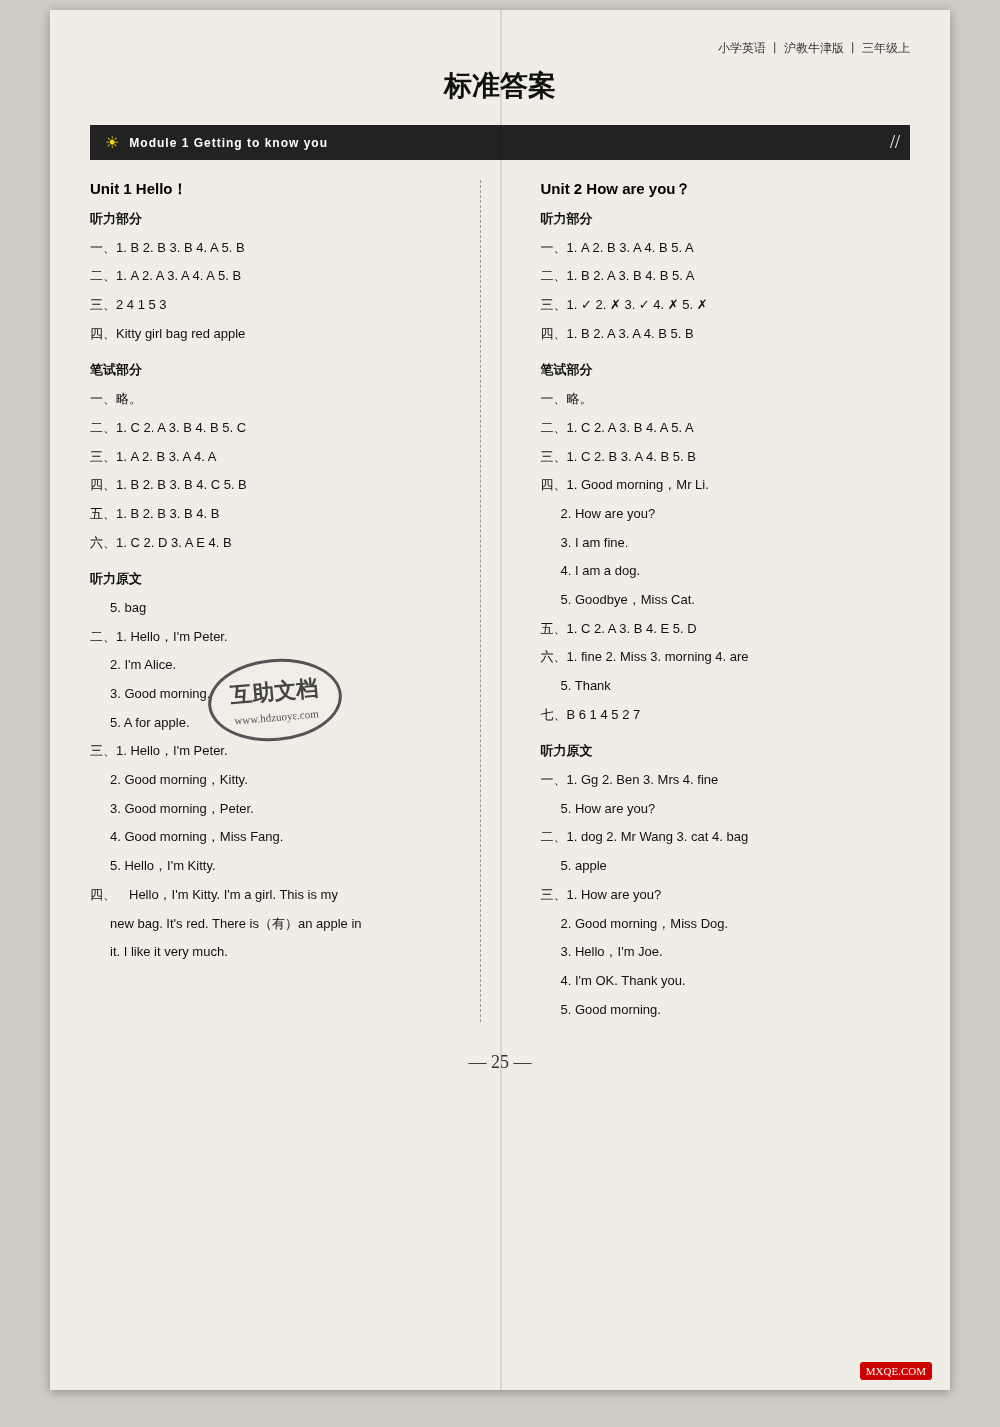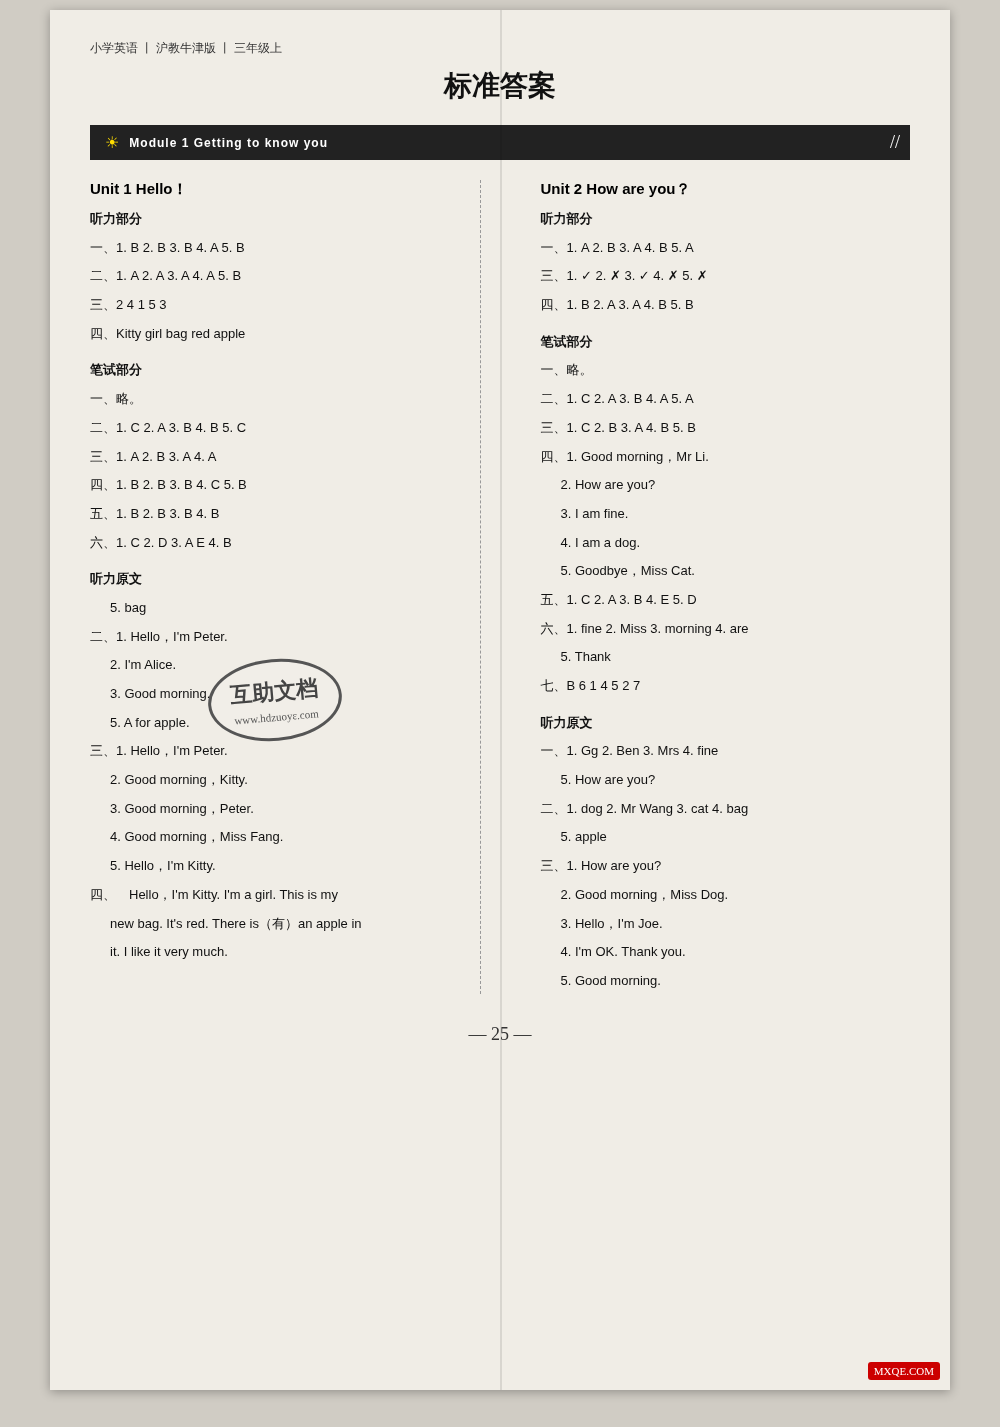--- a/index.html
+++ b/index.html
@@ -25,20 +25,21 @@
       content: '';
       position: absolute;
       left: 50%;
       top: 0;
       bottom: 0;
       width: 2px;
       background: linear-gradient(to right, rgba(0,0,0,0.15), rgba(0,0,0,0.05), rgba(0,0,0,0.15));
       z-index: 10;
     }
     .top-right-info {
+      text-align: right;
       font-size: 12px;
       color: #333;
       margin-bottom: 10px;
     }
     .main-title {
       text-align: center;
       font-size: 28px;
       font-weight: bold;
       color: #111;
       margin-bottom: 20px;
@@ -137,21 +138,21 @@
     }
     .page-number {
       text-align: center;
       margin-top: 30px;
       font-size: 18px;
       color: #333;
     }
     .bottom-logo {
       position: absolute;
       bottom: 10px;
-      right: 10px;
+      right: 18px;
       font-size: 11px;
       color: #555;
     }
     .bottom-logo-badge {
       background: #c00;
       color: #fff;
       padding: 3px 6px;
       font-size: 11px;
       border-radius: 3px;
       display: inline-block;
@@ -205,20 +206,21 @@
       <div class="answer-line mb4">四、　Hello，I'm Kitty. I'm a girl. This is my</div>
       <div class="answer-line mb4 indent">new bag. It's red. There is（有）an apple in</div>
       <div class="answer-line indent">it. I like it very much.</div>
     </div>
 
     <div class="right-col">
       <div class="unit-title">Unit 2   How are you？</div>
 
       <div class="section-label answer-line">听力部分</div>
       <div class="answer-line mb4">一、1. A   2. B   3. A   4. B   5. A</div>
+      <div class="answer-line mb4">二、1. B   2. A   3. B   4. B   5. A</div>
       <div class="answer-line mb4">三、1. ✓   2. ✗   3. ✓   4. ✗   5. ✗</div>
       <div class="answer-line mb12">四、1. B   2. A   3. A   4. B   5. B</div>
 
       <div class="section-label answer-line">笔试部分</div>
       <div class="answer-line mb4">一、略。</div>
       <div class="answer-line mb4">二、1. C   2. A   3. B   4. A   5. A</div>
       <div class="answer-line mb4">三、1. C   2. B   3. A   4. B   5. B</div>
       <div class="answer-line mb4">四、1. Good morning，Mr Li.</div>
       <div class="answer-line mb4 indent">2. How are you?</div>
       <div class="answer-line mb4 indent">3. I am fine.</div>

